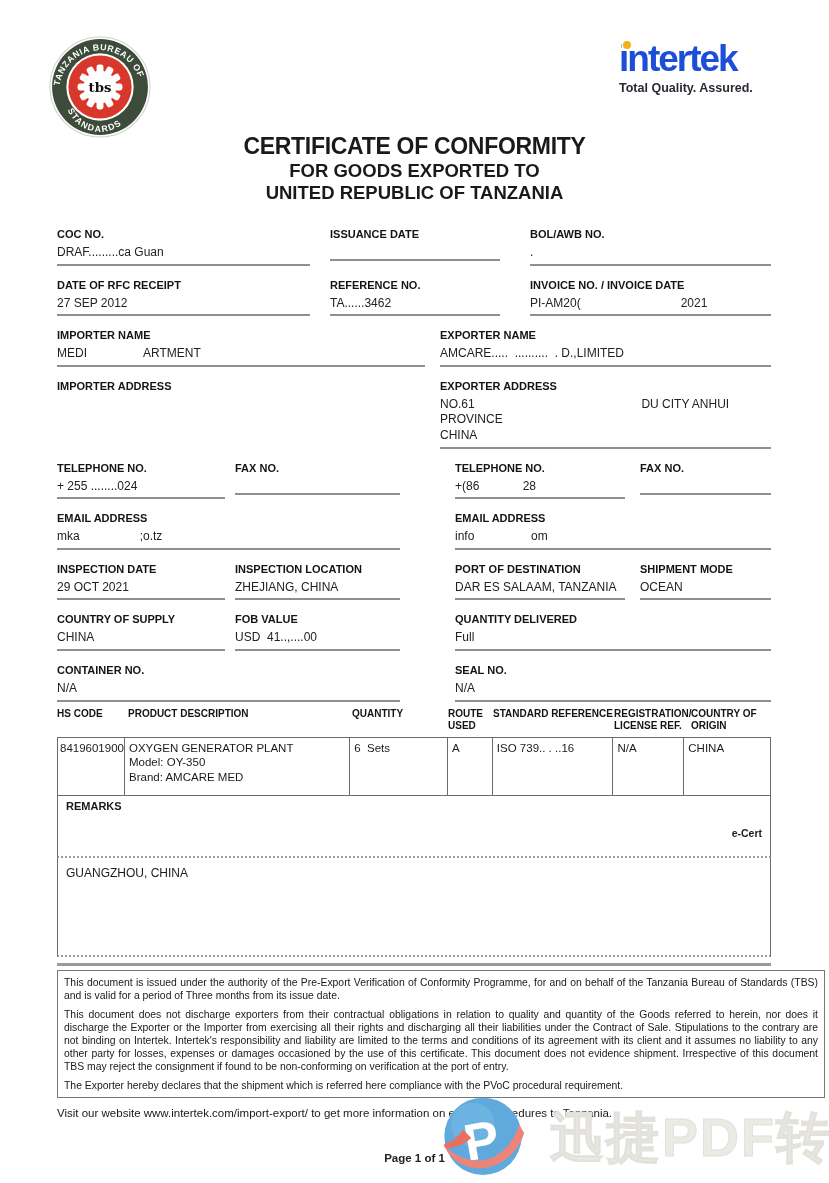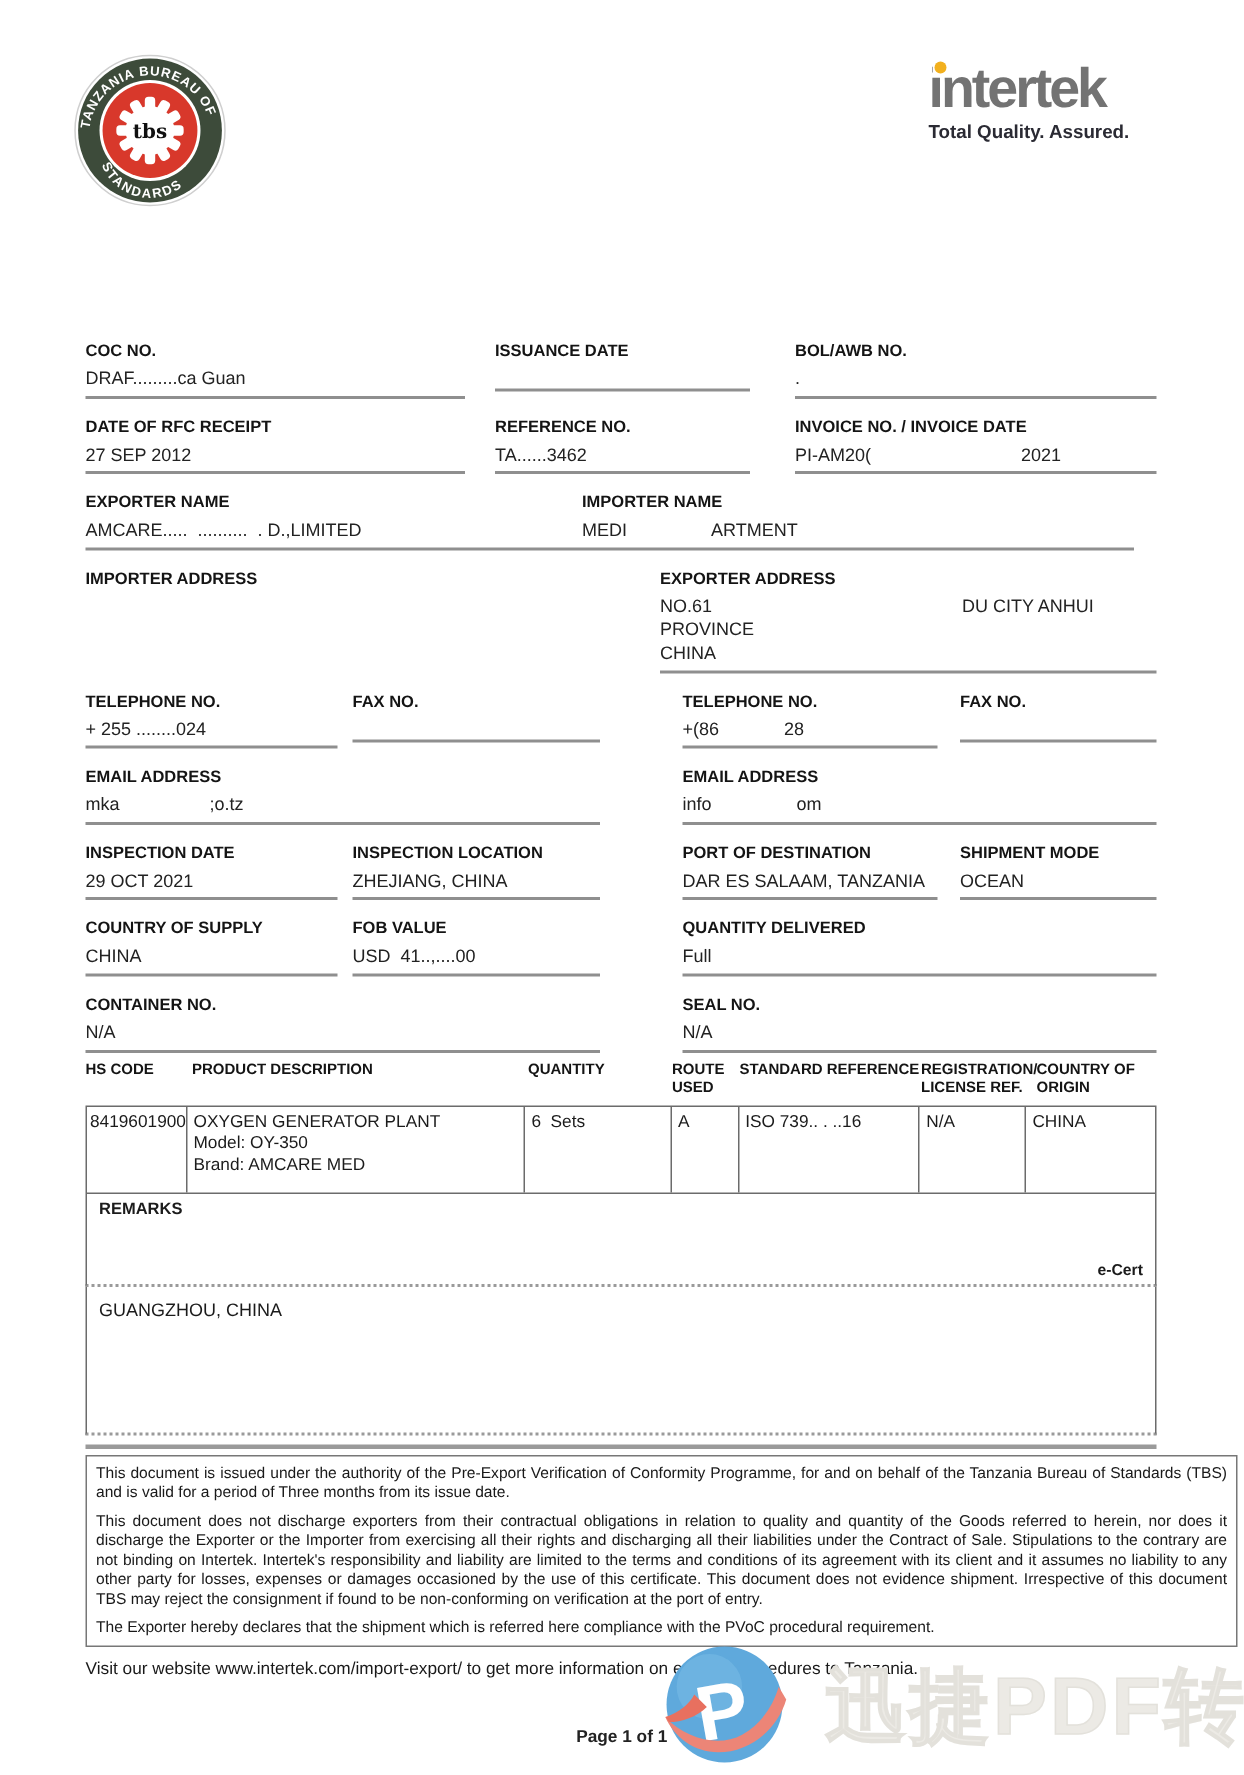--- a/index.html
+++ b/index.html
@@ -3,21 +3,21 @@
 <meta charset="utf-8">
 <style>
   * { margin:0; padding:0; box-sizing:border-box; }
   body { background:#fff; font-family:"Liberation Sans", sans-serif; }
   .page { position:relative; width:829px; height:1183px; margin:0 auto; background:#fff; overflow:hidden; color:#1b1b1b; }
 
   
   .hdr { position:relative; height:212px; }
   .tbs-logo { position:absolute; left:48px; top:36px; }
   .intertek { position:absolute; right:30px; top:40px; width:180px; }
-  .intertek-brand { position:relative; font-size:37px; font-weight:bold; letter-spacing:-2px; color:#737373; line-height:1; }
+  .intertek-brand { position:relative; font-size:37px; font-weight:bold; letter-spacing:-2px; color:#1d4ed8; line-height:1; }
   .intertek-idot { position:absolute; left:4px; top:1px; width:8px; height:8px; border-radius:50%; background:#f2b01e; }
   .intertek-idot-mask { position:absolute; left:3px; top:0px; width:10px; height:10px; background:#fff; }
   .intertek-tagline { font-size:12.5px; font-weight:bold; color:#2a2a33; margin-top:4px; }
   .title-block { position:absolute; left:0; right:0; top:133px; text-align:center; color:#1a1a1a; }
   .title-1 { font-size:23px; font-weight:bold; letter-spacing:-0.3px; }
   .title-2, .title-3 { font-size:18.5px; font-weight:bold; line-height:1.18; }
 
   
   .form { margin:16px 58px 4px 57px; width:714px; }
   .row { display:flex; margin-bottom:13px; }
@@ -62,21 +62,21 @@
   .td3 { width:98px; }
   .td4 { width:45px; }
   .td5 { width:121px; }
   .td6 { width:71px; }
   .td7 { width:86px; }
 
   
   .remarks-box { position:relative; width:714px; min-height:62px; border-left:1.5px solid #6b6b6b;
                  border-right:1.5px solid #6b6b6b; border-bottom:2px dotted #9a9a9a; padding:4px 8px; }
   .remarks-lbl { font-size:11px; font-weight:bold; }
-  .ecert { position:absolute; right:8px; bottom:3px; font-size:10.5px; font-weight:bold; }
+  .ecert { position:absolute; right:8px; bottom:17px; font-size:10.5px; font-weight:bold; }
   .sign-box { position:relative; width:714px; height:99px; border-left:1.5px solid #6b6b6b;
               border-right:1.5px solid #6b6b6b; border-bottom:2px dotted #9a9a9a; padding:6px 8px; display:flex; }
   .sign-left { width:255px; }
   .sign-right { flex:1; }
   .sign-lbl { font-size:11.5px; font-weight:bold; }
   .sign-val { font-size:12px; margin-top:2px; }
   .sig-svg { margin:4px 0 0 4px; }
 
   
   .thick-line { width:714px; border-top:3px solid #9a9a9a; margin:6px 0 4px 0; }
@@ -136,20 +136,25 @@
 
     <div class="intertek">
       <div class="intertek-brand">
         <span>intertek</span>
         <span class="intertek-idot-mask"></span>
         <span class="intertek-idot"></span>
       </div>
       <div class="intertek-tagline">Total Quality. Assured.</div>
     </div>
 
+    <div class="title-block">
+      <div class="title-1">CERTIFICATE OF CONFORMITY</div>
+      <div class="title-2">FOR GOODS EXPORTED TO</div>
+      <div class="title-3">UNITED REPUBLIC OF TANZANIA</div>
+    </div>
   </div>
 
   <div class="form">
 
     <div class="row">
       <div class="fld wA1">
         <div class="lbl">COC NO.</div>
         <div class="val">DRAF.........ca Guan</div>
       </div>
       <div class="fld wA2">
@@ -171,27 +176,27 @@
         <div class="lbl">REFERENCE NO.</div>
         <div class="val">TA......3462</div>
       </div>
       <div class="fld wA3">
         <div class="lbl">INVOICE NO. / INVOICE DATE</div>
         <div class="val">PI-AM20(                              2021</div>
       </div>
     </div>
 
     <div class="row">
+      <div class="fld wB1">
+        <div class="lbl">IMPORTER NAME</div>
+        <div class="val">MEDI                 ARTMENT</div>
+      </div>
       <div class="fld wB2">
         <div class="lbl">EXPORTER NAME</div>
         <div class="val">AMCARE.....  ..........  . D.,LIMITED</div>
-      </div>
-      <div class="fld wB1">
-        <div class="lbl">IMPORTER NAME</div>
-        <div class="val">MEDI                 ARTMENT</div>
       </div>
     </div>
 
     <div class="row">
       <div class="fld wB1">
         <div class="lbl">IMPORTER ADDRESS</div>
       </div>
       <div class="fld wB2">
         <div class="lbl">EXPORTER ADDRESS</div>
         <div class="val">NO.61                                                  DU CITY ANHUI

